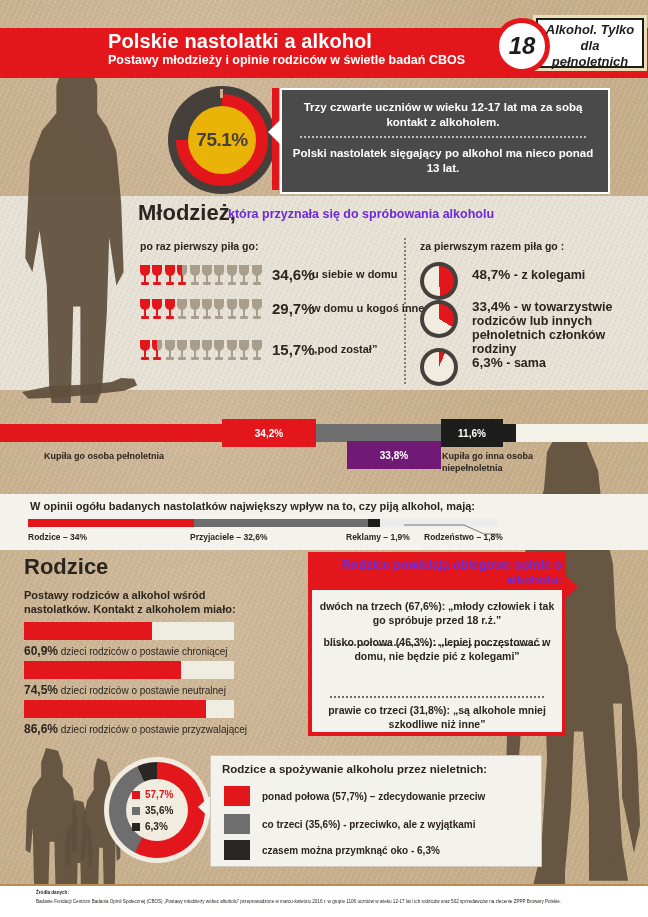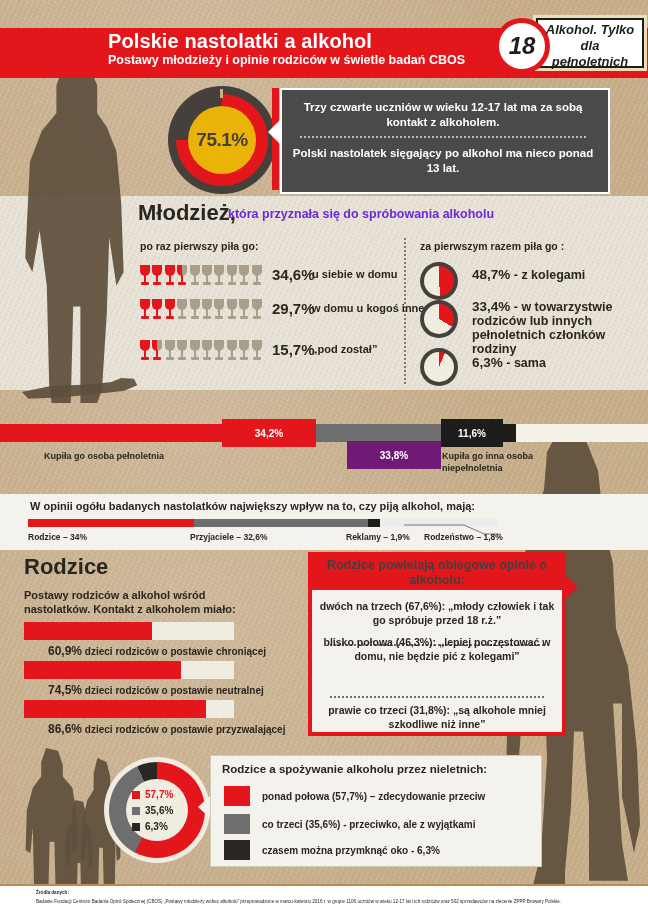--- a/index.html
+++ b/index.html
@@ -108,26 +108,26 @@
   #opinia-bar{position:absolute;left:28px;top:519px;width:470px;height:8px;background:#e6e6e6;}
   .op-seg{position:absolute;top:0;height:8px;}
   .op-lbl{position:absolute;top:532px;color:#2b2520;font-size:8.5px;font-weight:bold;}
   #op-leader{position:absolute;left:404px;top:523px;width:96px;height:12px;}
 
   
   #rodzice-h{position:absolute;left:24px;top:554px;color:#2b2520;font-size:22px;font-weight:bold;}
   #rodzice-sub{position:absolute;left:24px;top:588px;color:#2b2520;font-size:11px;font-weight:bold;line-height:14px;width:250px;}
   .rb-track{position:absolute;left:24px;width:210px;height:18px;background:#efece2;}
   .rb-fill{position:absolute;left:0;top:0;height:18px;background:#e3161c;}
-  .rb-lbl{position:absolute;left:24px;color:#2b2520;font-size:10px;font-weight:bold;margin-left:24px;}
+  .rb-lbl{position:absolute;left:24px;color:#2b2520;font-size:10px;font-weight:normal;}
   .rb-lbl b{font-size:12px;}
 
   
   #ropbox{position:absolute;left:308px;top:552px;width:258px;height:184px;background:#e3161c;}
-  #ropbox-h{position:absolute;left:312px;top:558px;width:250px;text-align:center;color:#404040;font-size:12.5px;
+  #ropbox-h{position:absolute;left:312px;top:558px;width:250px;text-align:right;color:#6d28d9;font-size:12.5px;
     font-weight:bold;line-height:15px;}
   #ropbox-inner{position:absolute;left:312px;top:590px;width:250px;height:142px;background:#f4f2ec;}
   #ropbox-arrow{position:absolute;left:566px;top:576px;width:0;height:0;
     border-top:11px solid transparent;border-bottom:11px solid transparent;border-left:12px solid #e3161c;}
   .rop-t{position:absolute;width:238px;left:318px;text-align:center;color:#2b2520;font-size:10.5px;
     font-weight:bold;line-height:13.5px;}
   .rop-sep{position:absolute;left:330px;width:214px;height:0;border-top:2px dotted #6b6b6b;}
 
   
   #pie-wrap{position:absolute;left:104px;top:757px;width:106px;height:106px;}

